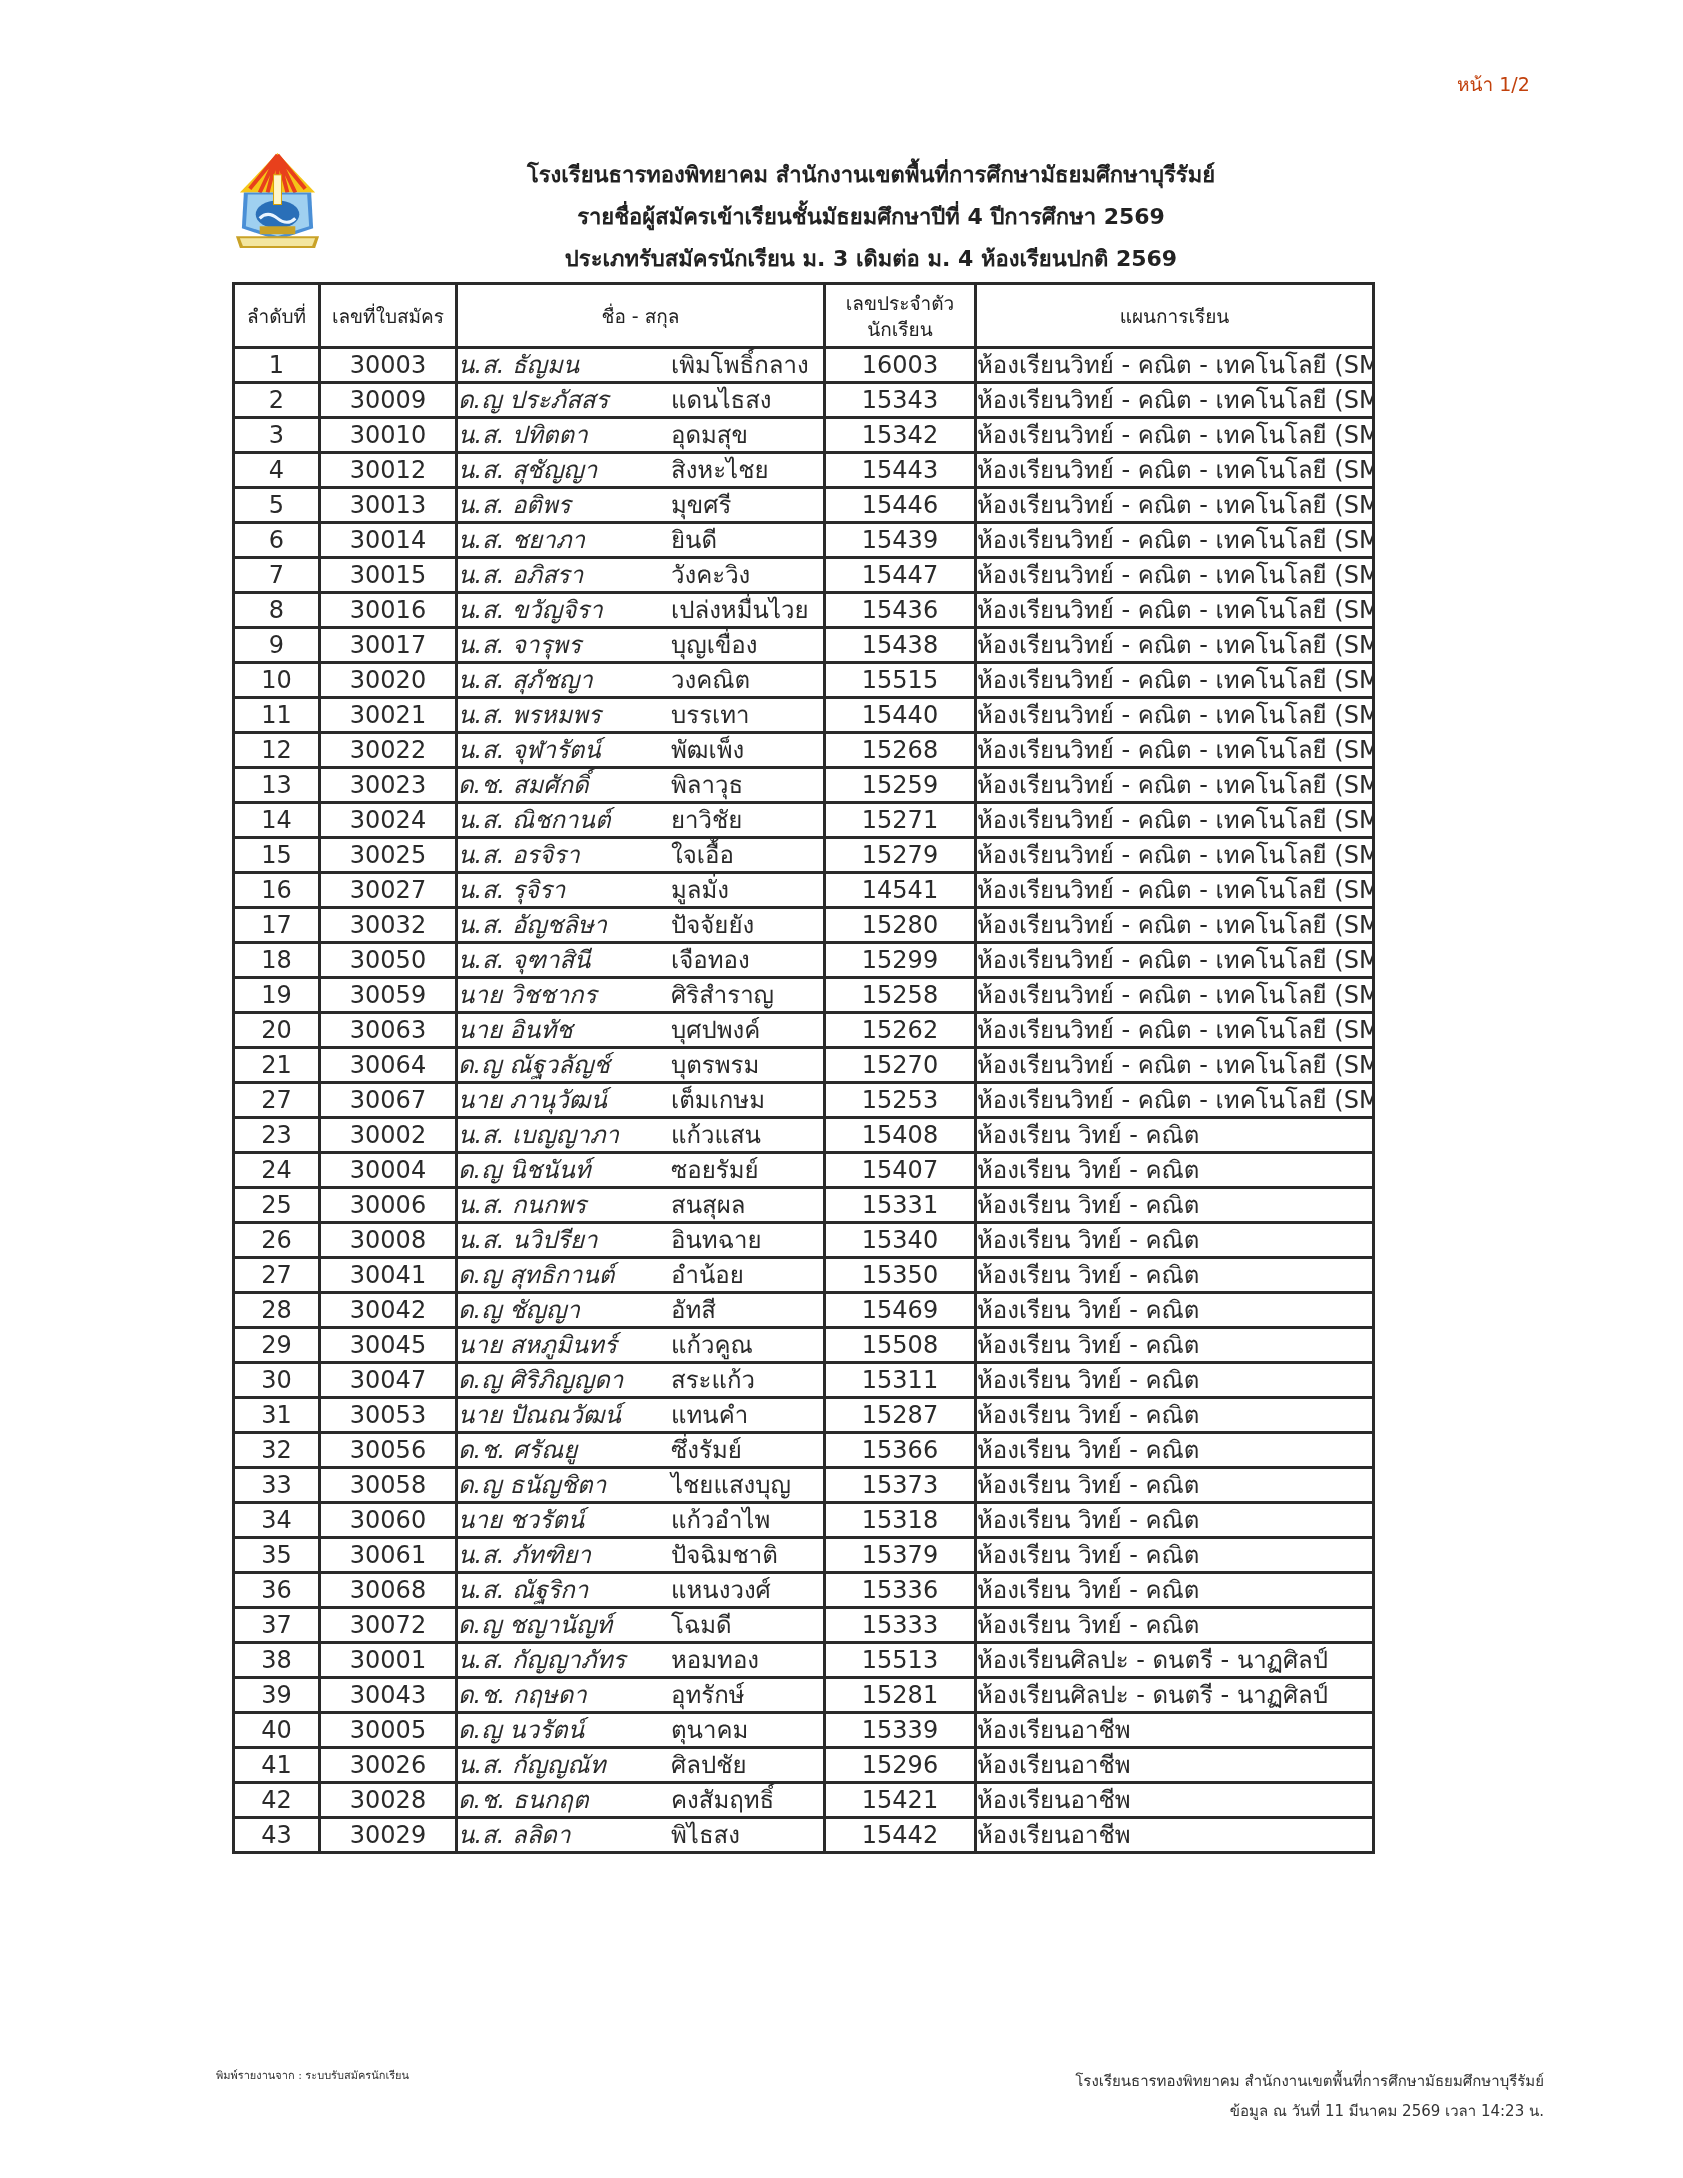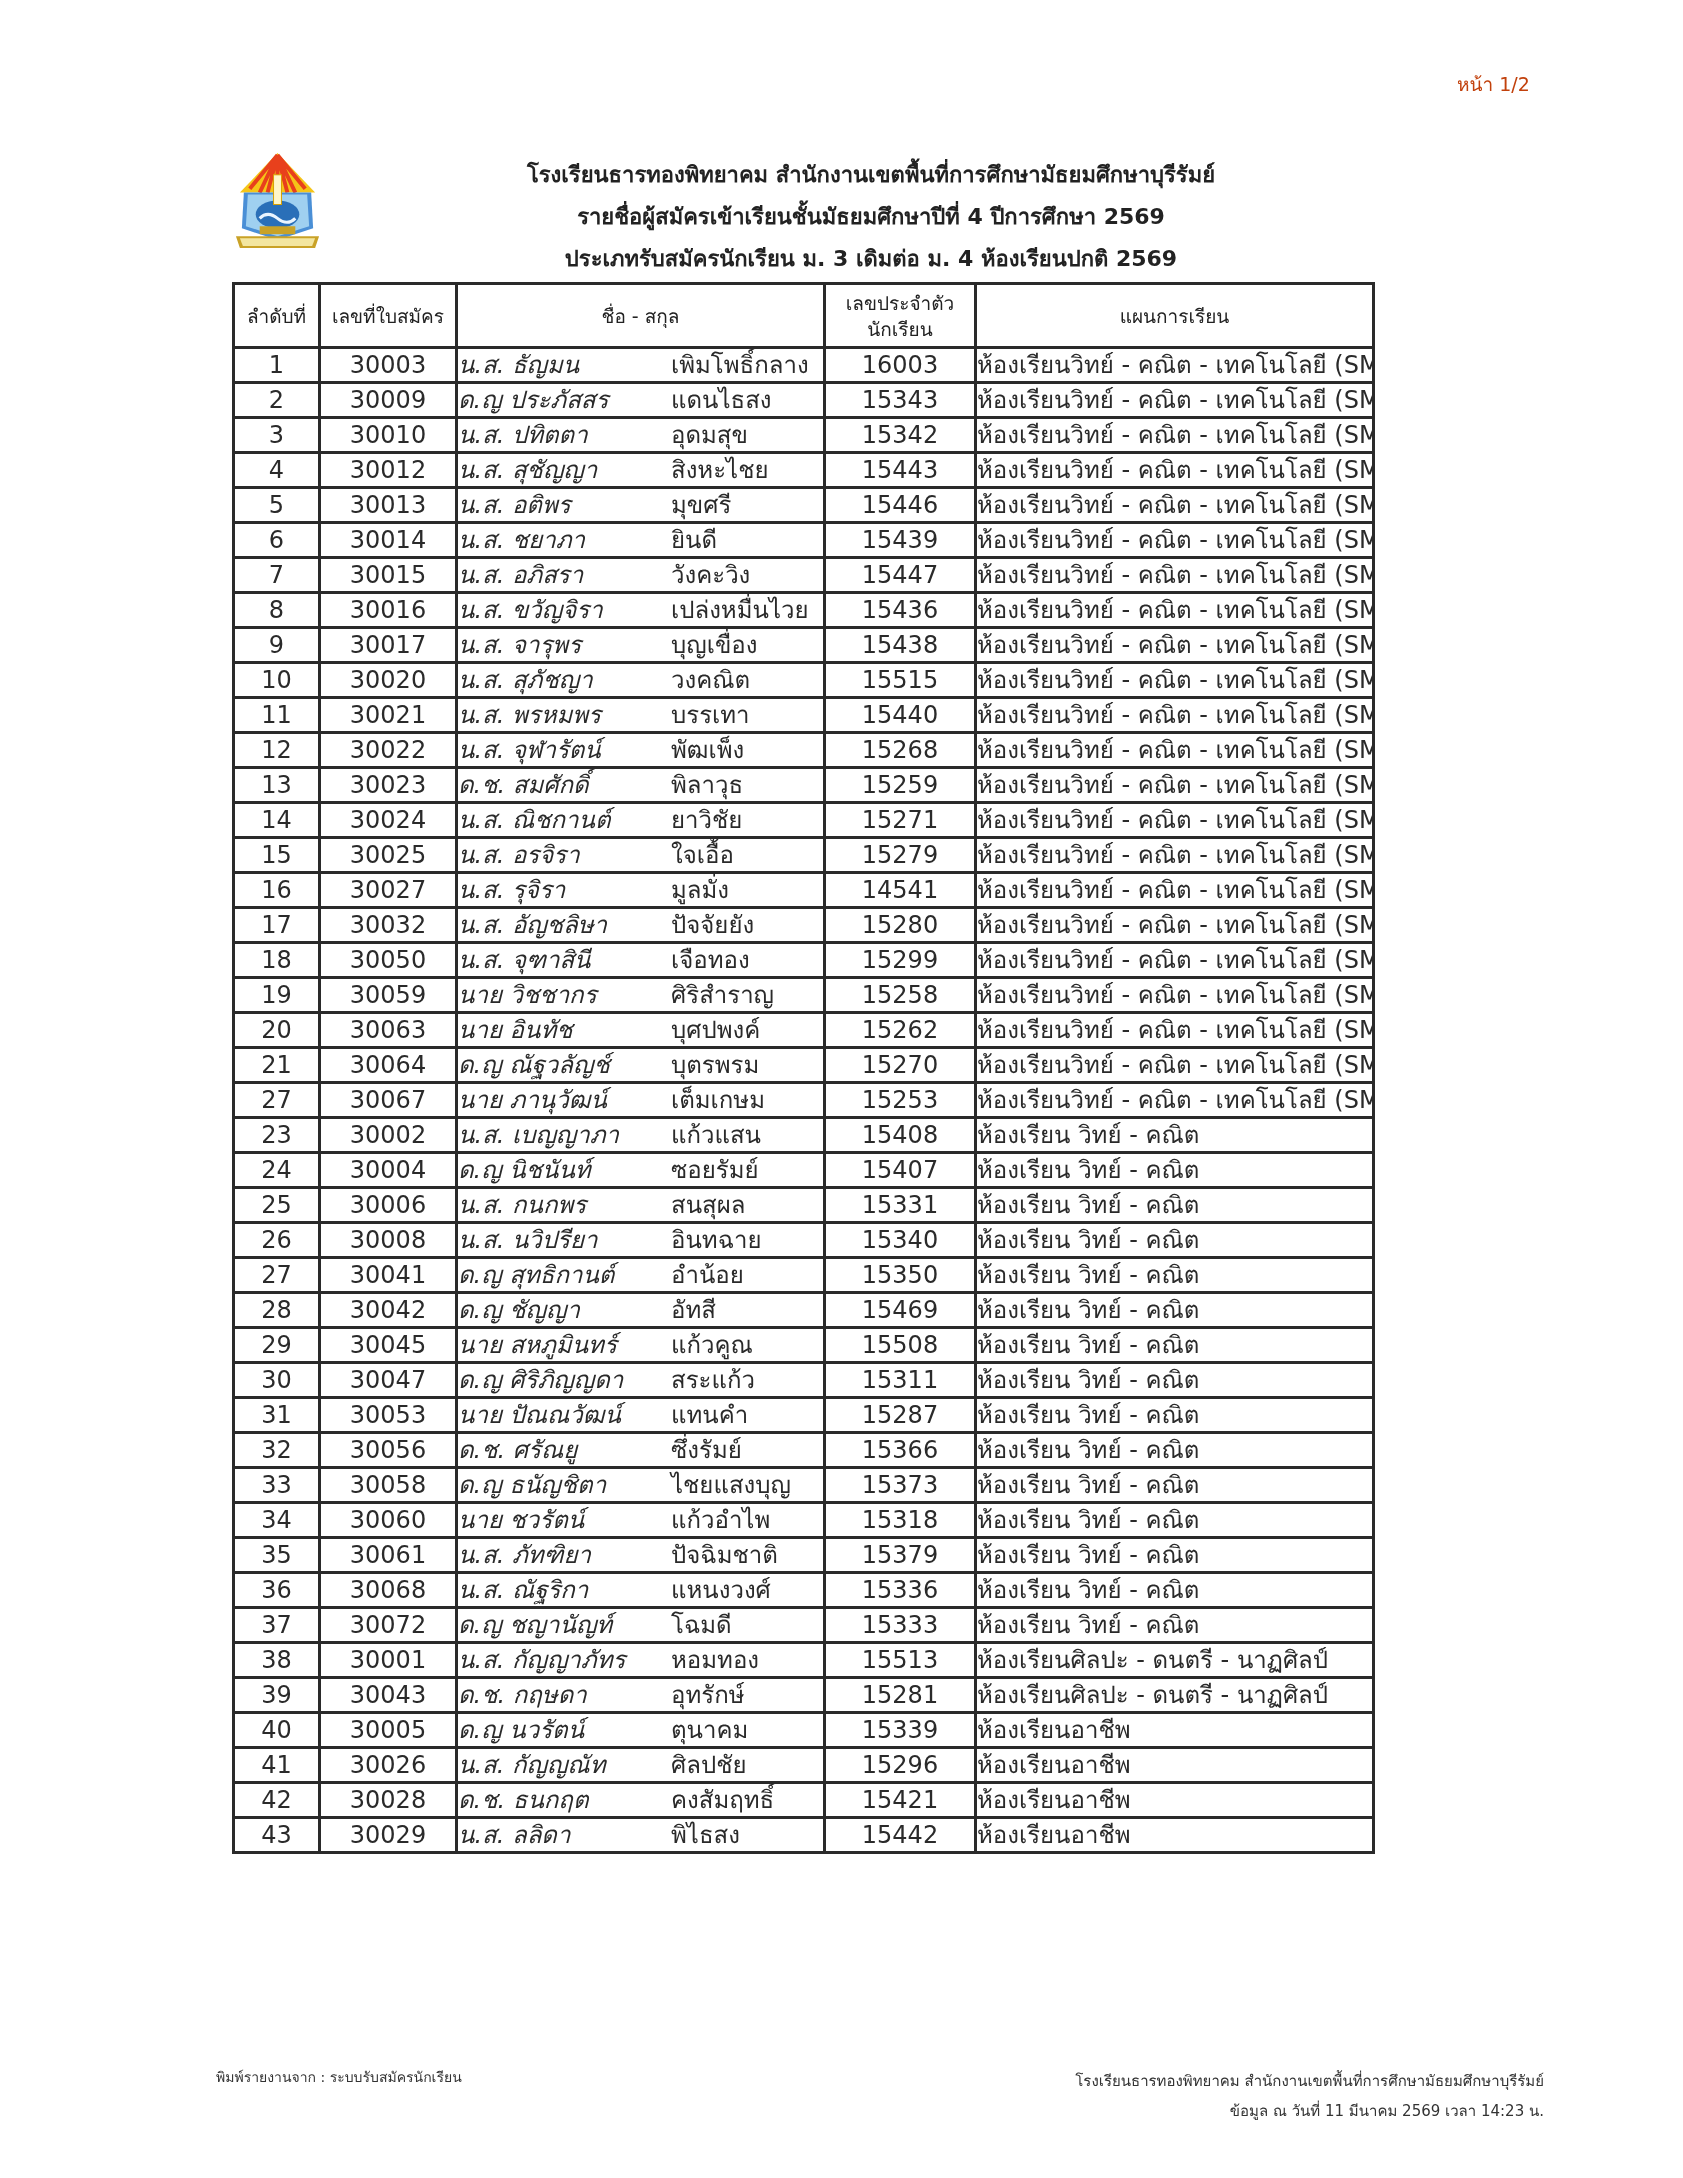--- a/index.html
+++ b/index.html
@@ -13,21 +13,21 @@
                  table-layout: fixed; width: 1141px; padding-left: 25px; }
   table.roster th, table.roster td { border: 3px solid #2a2a2a; padding: 0; overflow: hidden; white-space: nowrap; }
   table.roster th { height: 61px; font-size: 19px; font-weight: normal; text-align: center; line-height: 26px; color: #222; }
   table.roster td { height: 32px; font-size: 24px; line-height: 32px; color: #2a2a2a; }
   td.c-num, td.c-app, td.c-sid { text-align: center; }
   td.c-name { padding-left: 4px; position: relative; }
   td.c-name .first { display: inline-block; width: 213px; font-style: italic; }
   td.c-name .last { display: inline-block; }
   td.c-plan { padding-left: 10px; font-size: 21px; }
   td.c-plan.big { font-size: 24px; margin-left: 26px; }
-  .footer-left { position: absolute; left: 216px; top: 2066px; font-size: 14px; color: #333; }
+  .footer-left { position: absolute; left: 216px; top: 2066px; font-size: 11px; color: #333; }
   .footer-right { position: absolute; right: 139px; top: 2066px; text-align: right; font-size: 15px; color: #333; line-height: 30px; }
 </style>
 </head>
 <body>
 
 <div class="page-num">หน้า 1/2</div>
 
 <div class="logo">
   <svg width="95" height="109" viewBox="0 0 96 110">
     <g>

